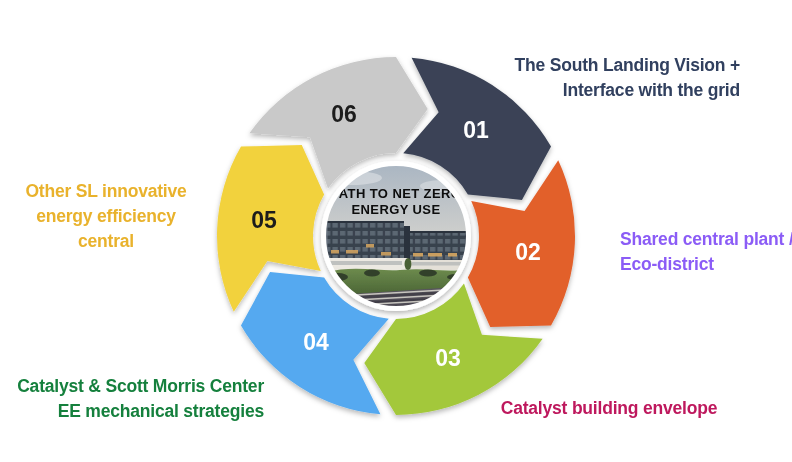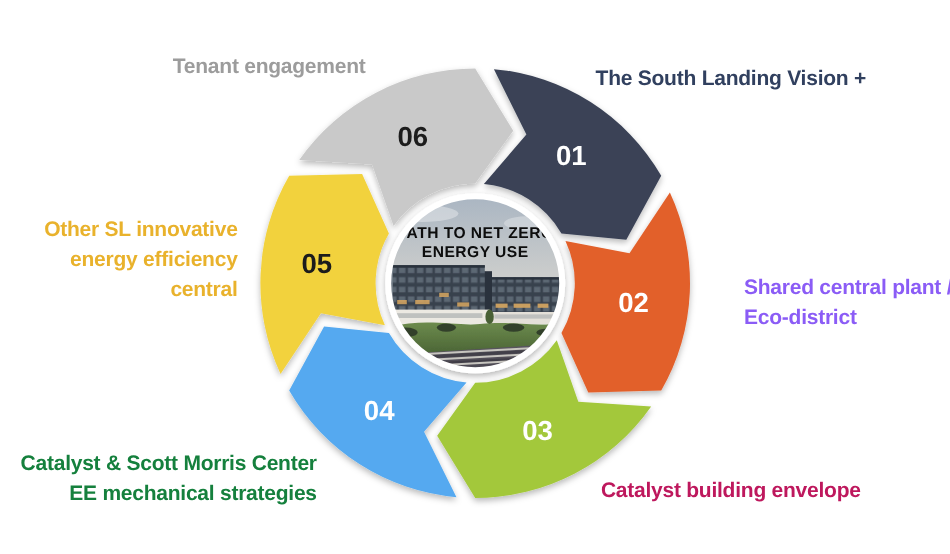--- a/index.html
+++ b/index.html
@@ -101,36 +101,36 @@
           <line x1="320" y1="297" x2="472" y2="288.5" stroke="#C7C5BF" stroke-width="1.6"></line>
           <line x1="320" y1="302" x2="472" y2="293.5" stroke="#C7C5BF" stroke-width="1.6"></line>
           <line x1="320" y1="307" x2="472" y2="298.5" stroke="#C7C5BF" stroke-width="1.6"></line>
           <text x="396" y="198" fill="#0B0B0B" text-anchor="middle" class="center-title">PATH TO NET ZERO</text>
           <text x="396" y="214" fill="#0B0B0B" text-anchor="middle" class="center-title">ENERGY USE</text>
         </g>
         <circle cx="396" cy="236" r="72.5" fill="none" stroke="#FFFFFF" stroke-width="5"></circle>
       </g>
     </svg>
   <div id="labels">
-      <div class="seg-label" style="left: 478px; top: 53px; width: 262px; text-align: center; color: rgb(49, 64, 95);">
+      <div class="seg-label" style="left: 478px; top: 53px; width: 262px; text-align: right; color: rgb(49, 64, 95);">
         <span>The South Landing Vision +</span>
+        <span>Interface with the grid</span>
       </div>
       <div class="seg-label" style="left: 593px; top: 227px; width: 199px; text-align: left; color: #8b5cf6; margin-left: 27px;">
         <span>Shared central plant /</span>
         <span>Eco-district</span>
       </div>
       <div class="seg-label" style="left: 478px; top: 396px; width: 262px; text-align: center; color: #be185d;">
         <span>Catalyst building envelope</span>
       </div>
       <div class="seg-label" style="left: 2px; top: 374px; width: 262px; text-align: right; color: #15803d;">
         <span>Catalyst &amp; Scott Morris Center</span>
         <span>EE mechanical strategies</span>
       </div>
-      <div class="seg-label" style="left: 14px; top: 179px; width: 184px; text-align: right; color: rgb(233, 178, 44);">
+      <div class="seg-label" style="left: 14px; top: 179px; width: 184px; text-align: center; color: rgb(233, 178, 44);">
         <span>Other SL innovative</span>
         <span>energy efficiency</span>
         <span>central</span>
       </div>
       <div class="seg-label" style="left: 144px; top: 43px; width: 230px; text-align: left; color: rgb(156, 156, 156);">
-        <span>Tenant engagement</span>
       </div>
     </div>
 </div>
 
 </body></html>

